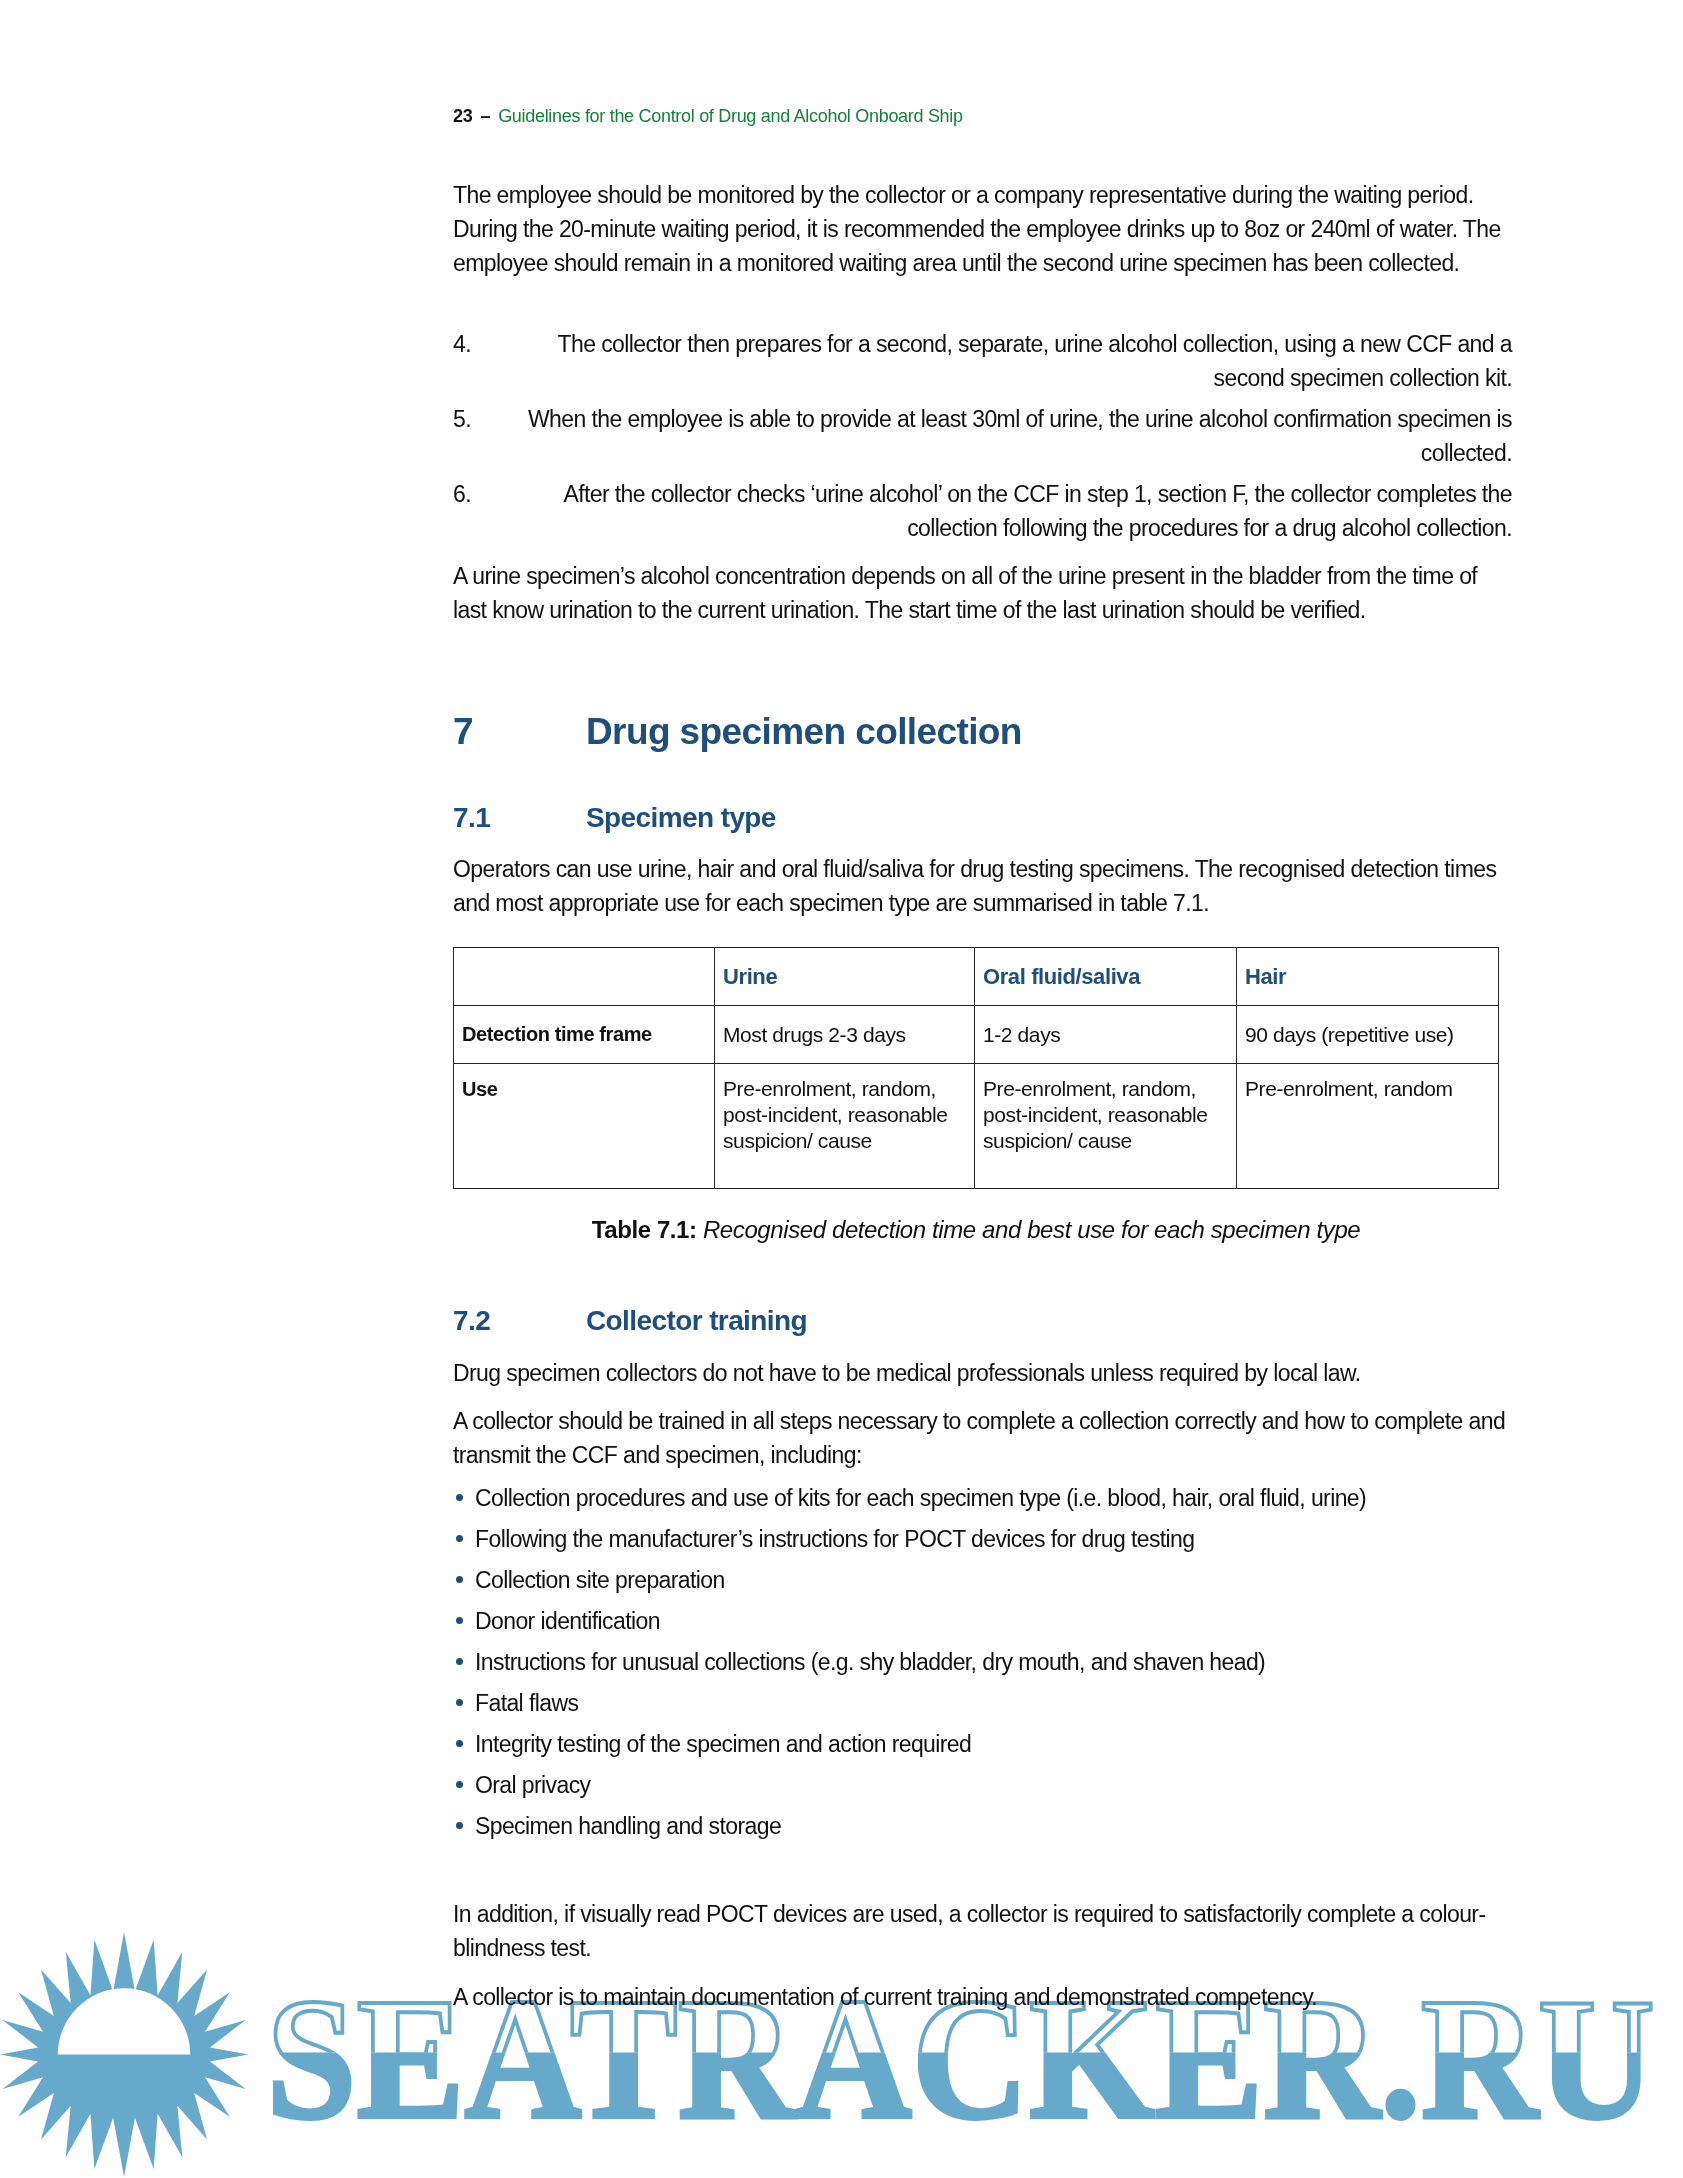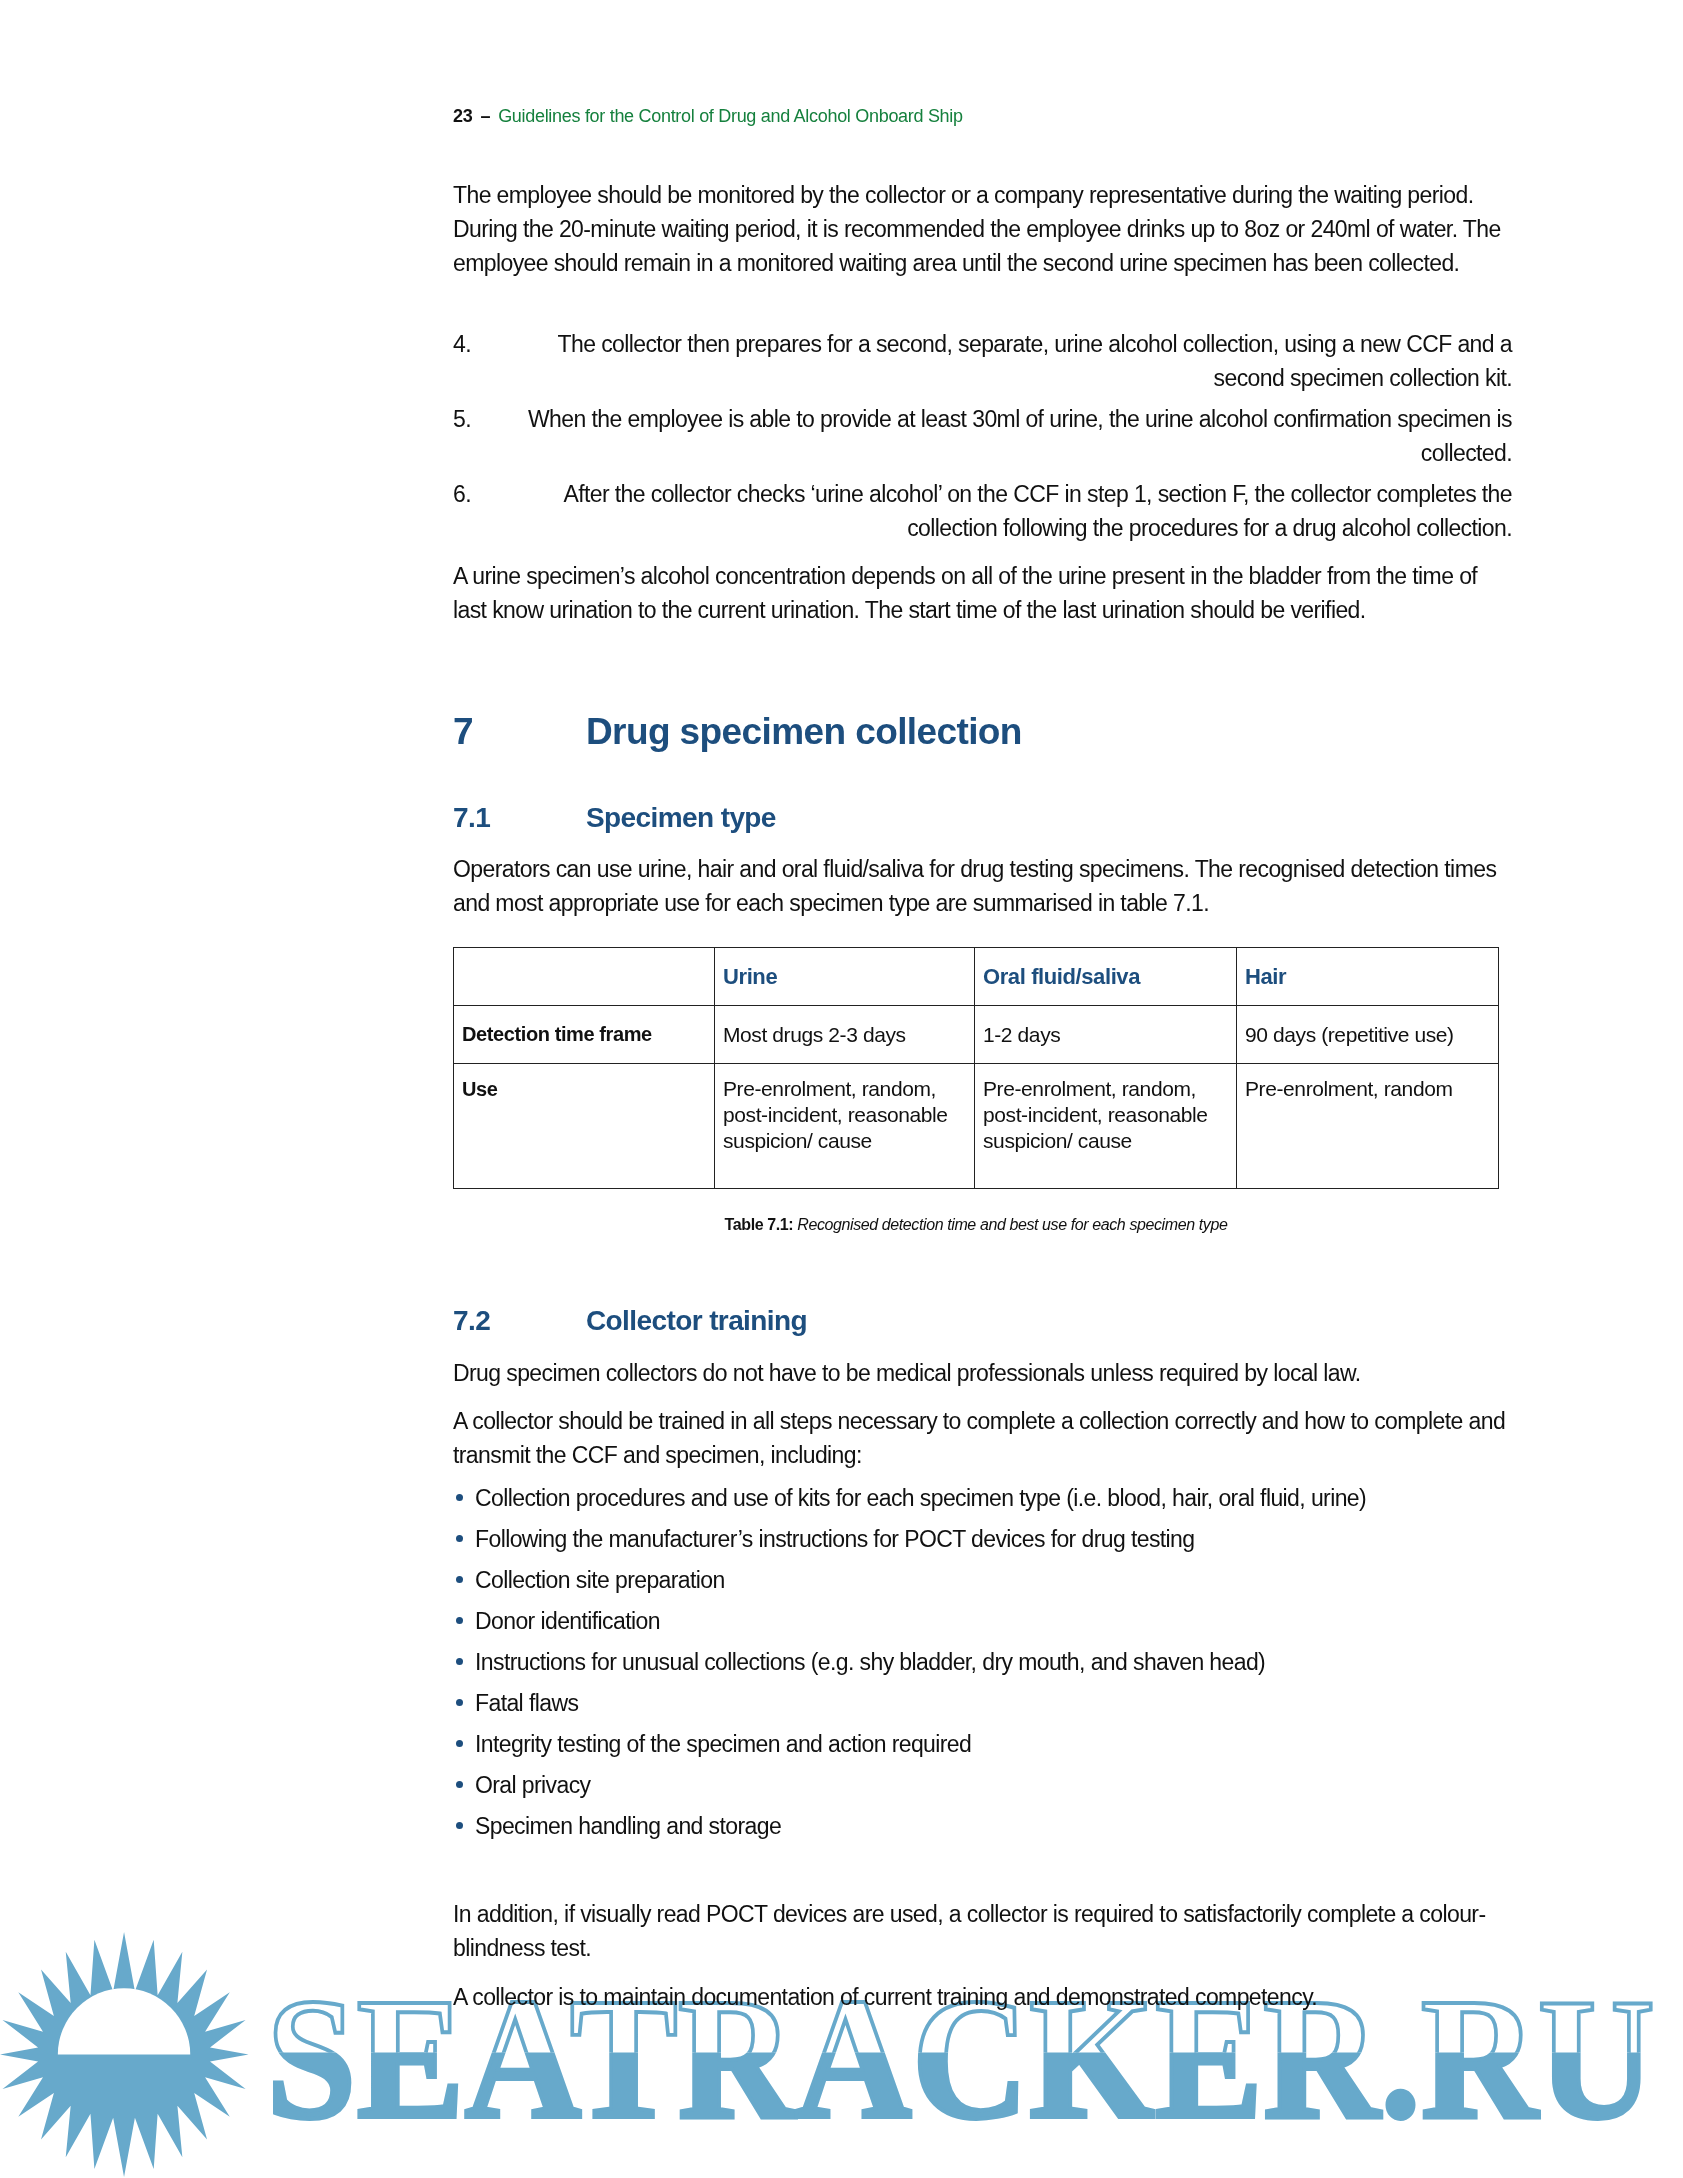--- a/index.html
+++ b/index.html
@@ -19,21 +19,21 @@
   .h2 { font-size: 28px; font-weight: bold; color: #1d4e7e; letter-spacing: -0.6px; white-space: nowrap; }
   .hnum { position: absolute; left: 453px; }
   .htitle { position: absolute; left: 586px; }
   table.spec { position: absolute; left: 453px; top: 947px; width: 1046px; height: 242px;
                border-collapse: collapse; table-layout: fixed; font-size: 21px; letter-spacing: -0.4px; }
   table.spec td, table.spec th { border: 1.5px solid #222; padding: 0 8px; text-align: left; vertical-align: middle; }
   table.spec th { color: #1d4e7e; font-weight: bold; height: 57px; font-size: 22px; }
   table.spec tr.r1 td { height: 57px; }
   table.spec tr.r2 td { vertical-align: top; padding-top: 12px; line-height: 26px; }
   table.spec td.rowhead { font-weight: bold; color: #111; font-size: 20px; }
-  .caption { left: 453px; width: 1046px; top: 1216px; text-align: center; font-size: 16px; letter-spacing: -0.4px; }
+  .caption { left: 453px; width: 1046px; top: 1216px; text-align: center; font-size: 24px; letter-spacing: -0.4px; }
   .caption .lbl { font-weight: bold; }
   .caption .txt { font-style: italic; }
   .bullets { left: 453px; width: 1069px; top: 1477px; margin: 0; padding: 0; list-style: none; }
   .bullets li { display: flex; align-items: center; height: 41px; }
   .bullets .dot { width: 7px; height: 7px; border-radius: 50%; background: #1d4e7e; margin-left: 3px; margin-right: 12px; flex: none; }
   .watermark { position: absolute; left: 0; top: 1926px; width: 1683px; height: 252px; pointer-events: none; }
 </style>
 </head>
 <body>
 

